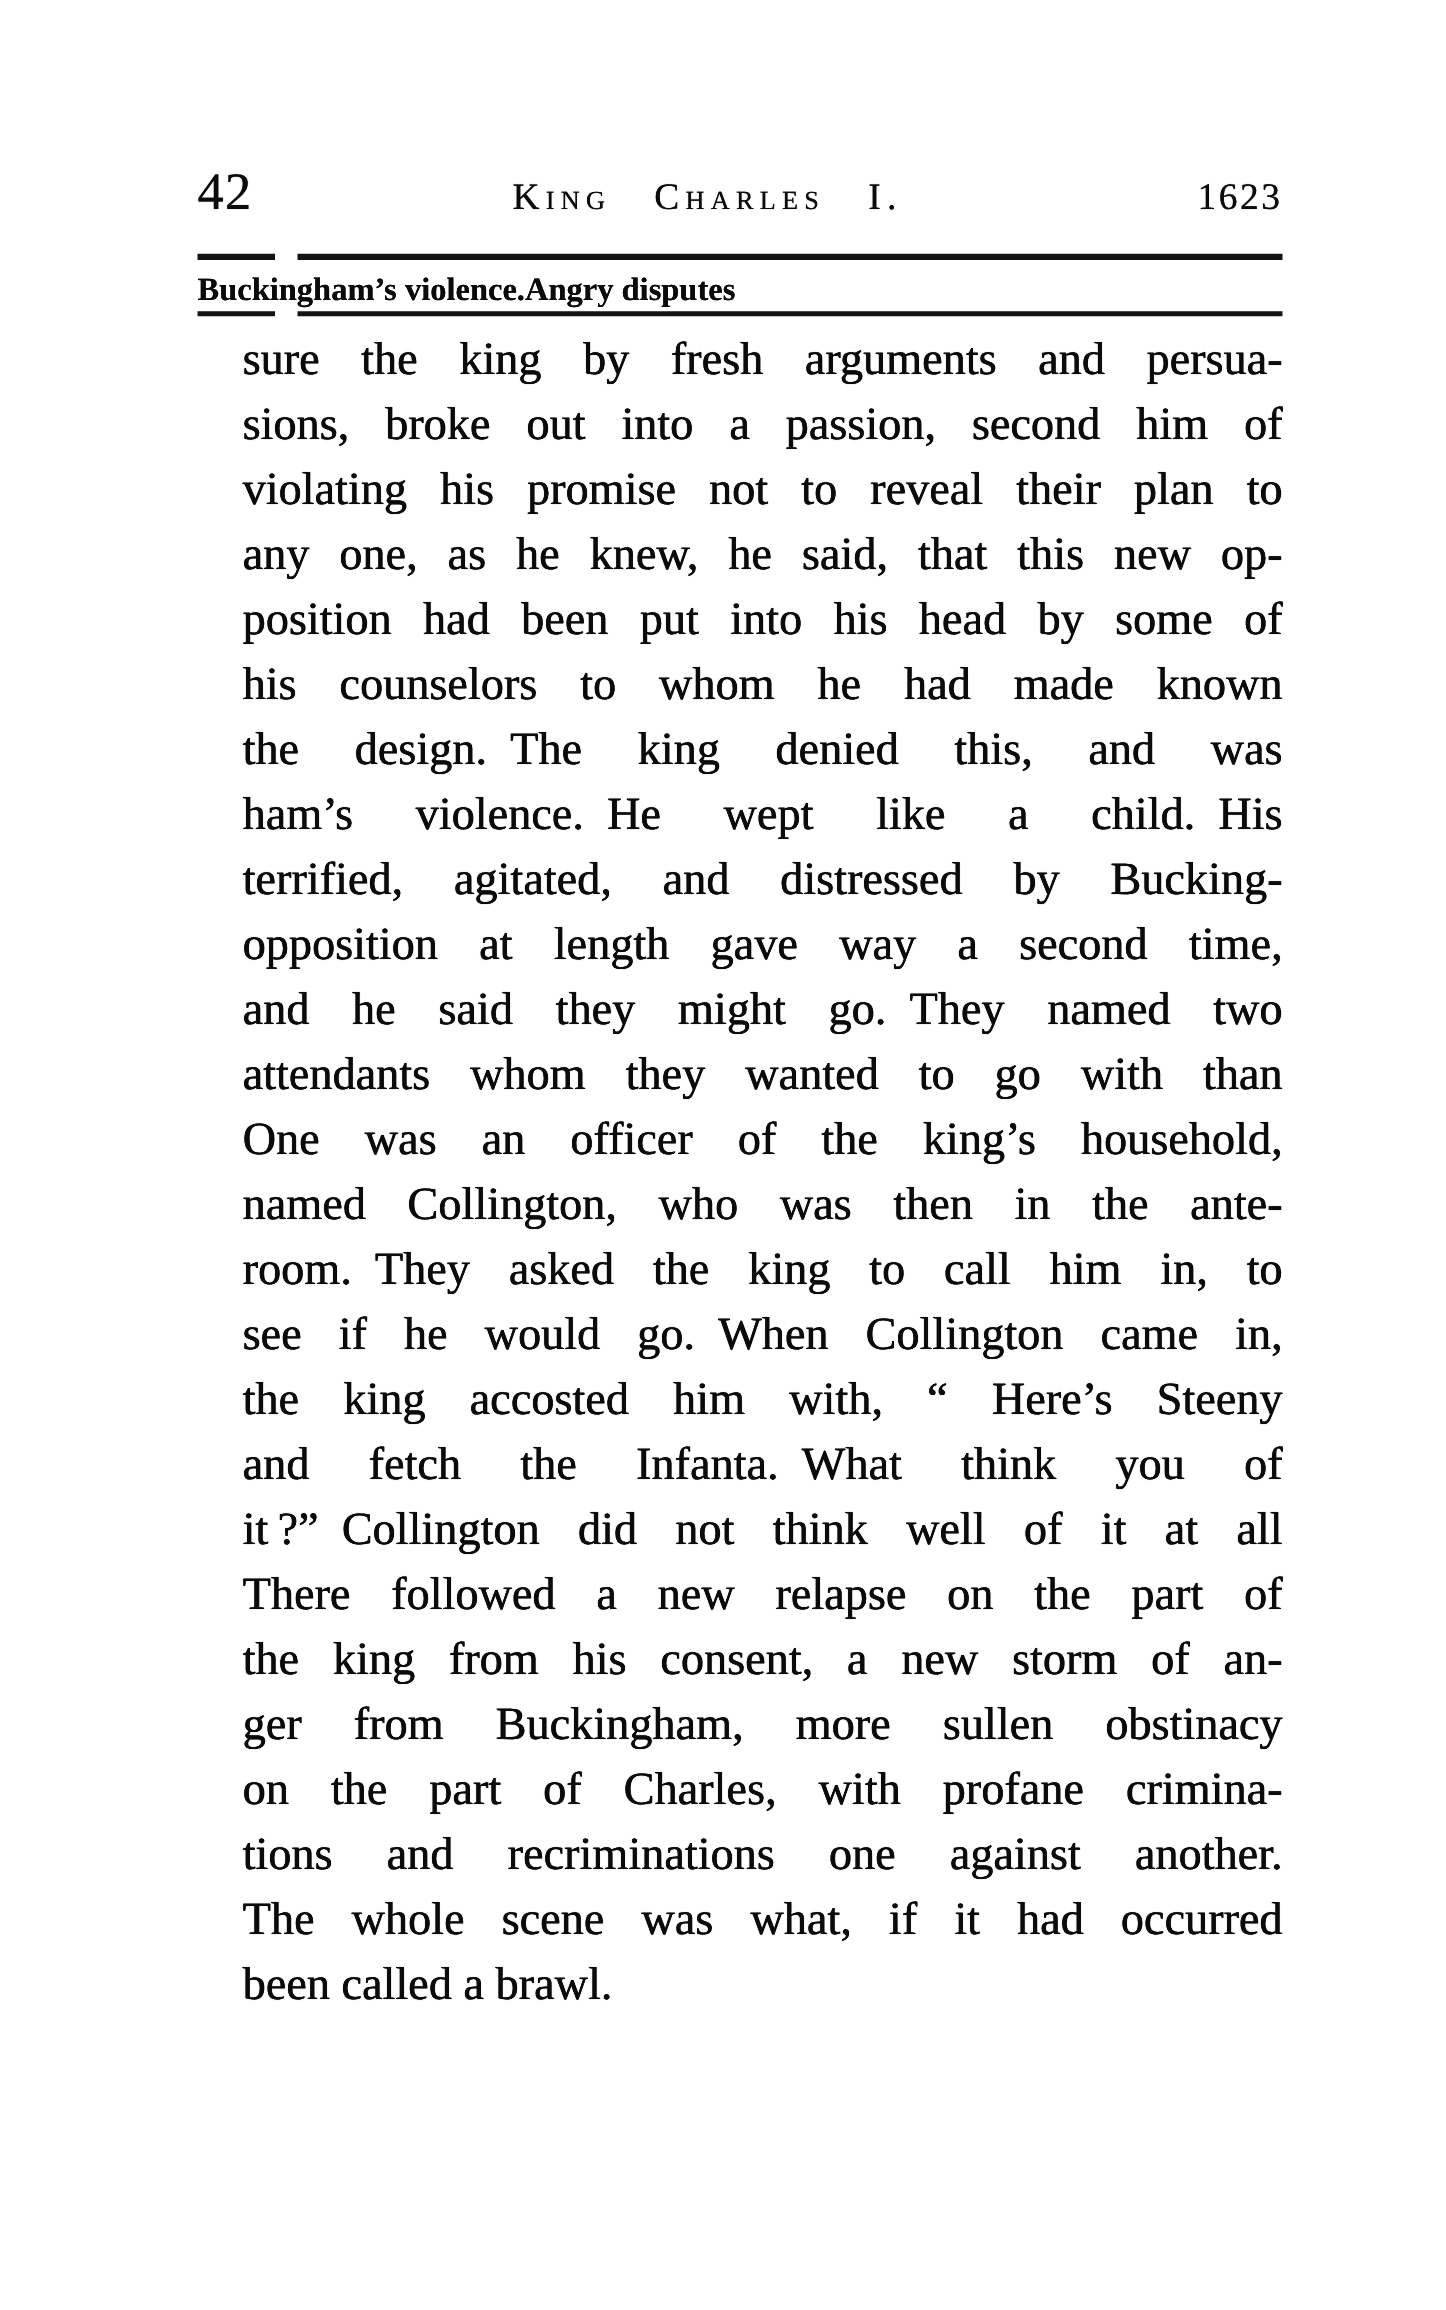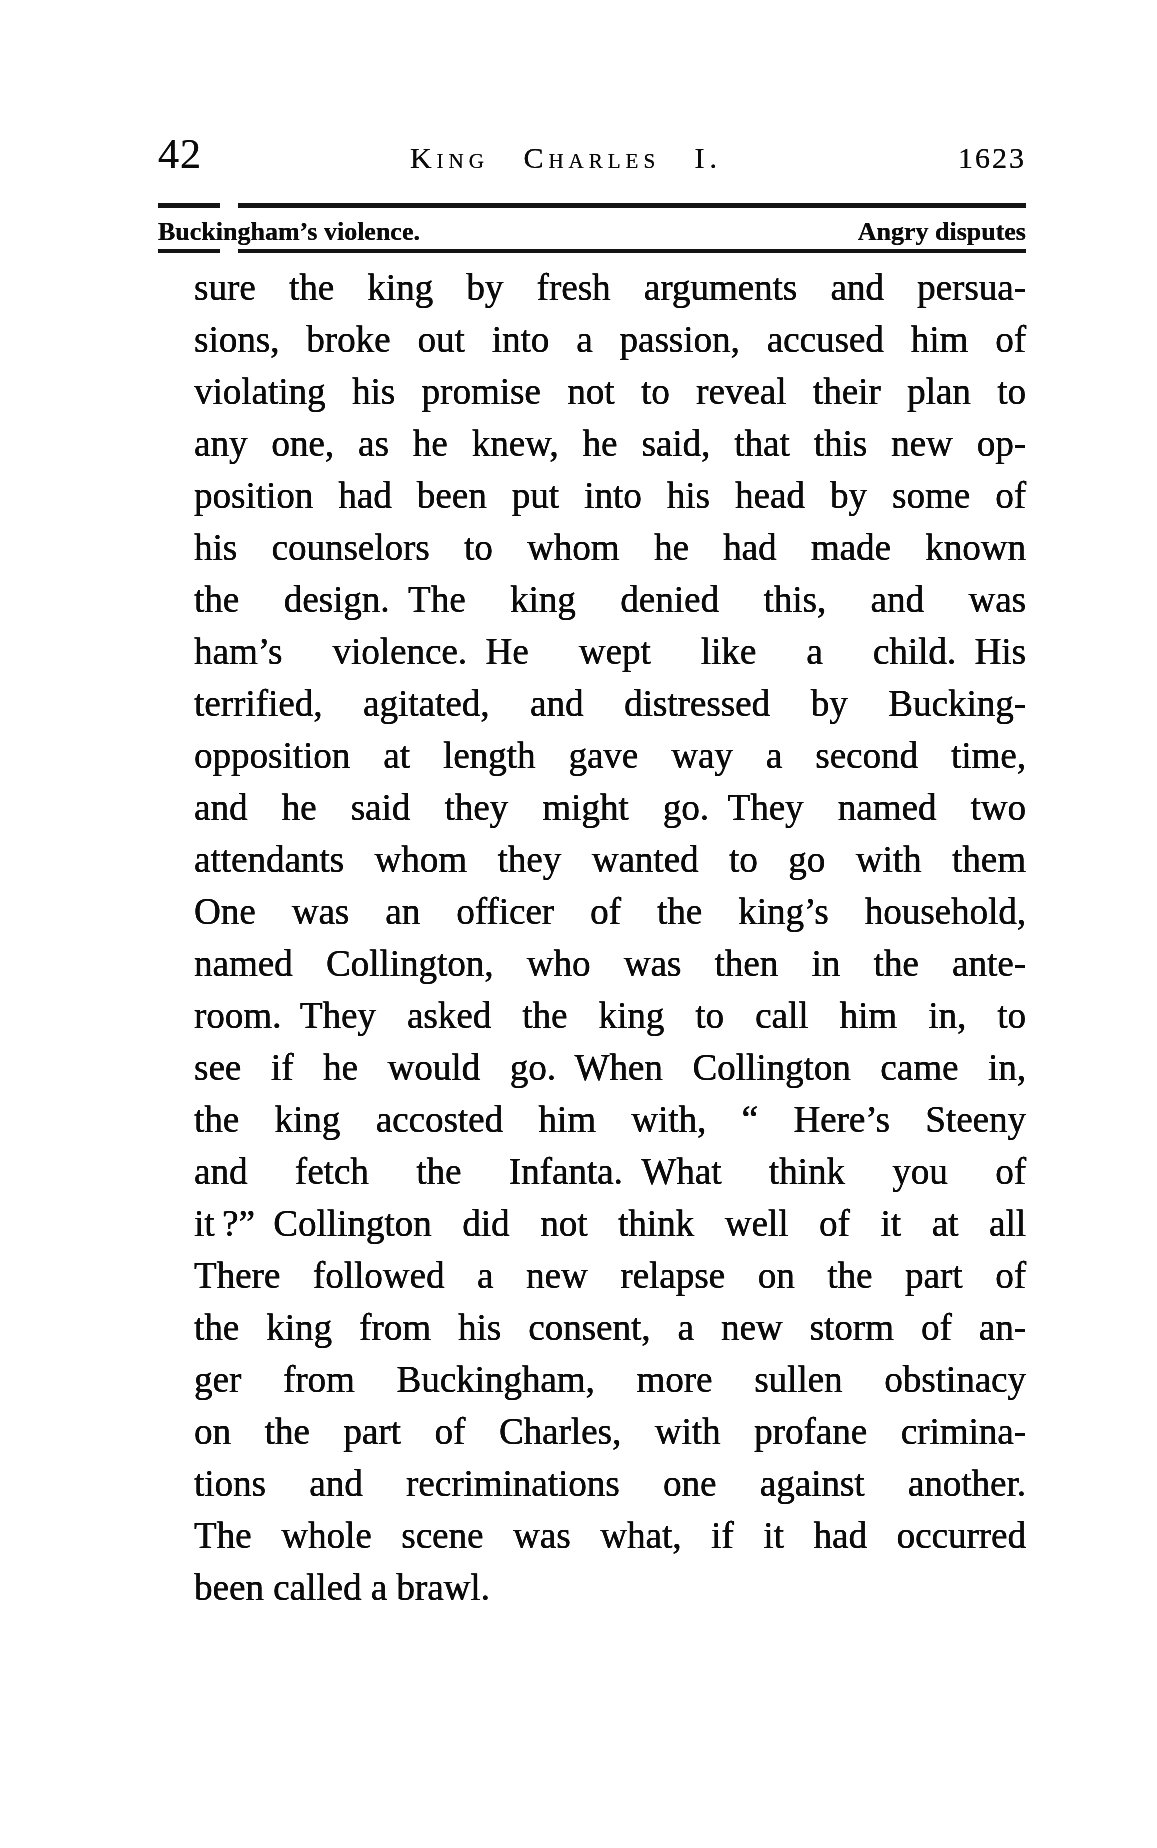--- a/index.html
+++ b/index.html
@@ -67,21 +67,20 @@
     background: #141414;
   }
   .rule-1 .seg-short, .rule-1 .seg-long { height: 5px; }
   .rule-2 .seg-short, .rule-2 .seg-long { height: 4px; }
   .runhead-row {
     position: absolute;
     top: 217px;
     left: 0;
     width: 100%;
     display: flex;
-    justify-content: space-between;
     align-items: baseline;
     font-weight: bold;
     font-size: 26px;
     text-shadow: 0 0 0.5px currentColor;
   }
   .body-block {
     position: absolute;
     top: 262px;
     left: 0;
     width: 100%;
@@ -125,31 +124,31 @@
     </div>
 
     <div class="rule rule-2">
       <div class="seg-short"></div>
       <div class="seg-gap"></div>
       <div class="seg-long"></div>
     </div>
 
     <div class="body-block">
         <div class="line">sure the king by fresh arguments and persua-</div>
-        <div class="line">sions, broke out into a passion, accused him of</div>
+        <div class="line">sions, broke out into a passion, second him of</div>
         <div class="line">violating his promise not to reveal their plan to</div>
         <div class="line">any one, as he knew, he said, that this new op-</div>
         <div class="line">position had been put into his head by some of</div>
         <div class="line">his counselors to whom he had made known</div>
         <div class="line">the design. The king denied this, and was</div>
         <div class="line">ham’s violence. He wept like a child. His</div>
         <div class="line">terrified, agitated, and distressed by Bucking-</div>
         <div class="line">opposition at length gave way a second time,</div>
         <div class="line">and he said they might go. They named two</div>
-        <div class="line">attendants whom they wanted to go with them</div>
+        <div class="line">attendants whom they wanted to go with than</div>
         <div class="line">One was an officer of the king’s household,</div>
         <div class="line">named Collington, who was then in the ante-</div>
         <div class="line">room. They asked the king to call him in, to</div>
         <div class="line">see if he would go. When Collington came in,</div>
         <div class="line">the king accosted him with, “ Here’s Steeny</div>
         <div class="line">and fetch the Infanta. What think you of</div>
         <div class="line">it ?” Collington did not think well of it at all</div>
         <div class="line">There followed a new relapse on the part of</div>
         <div class="line">the king from his consent, a new storm of an-</div>
         <div class="line">ger from Buckingham, more sullen obstinacy</div>

